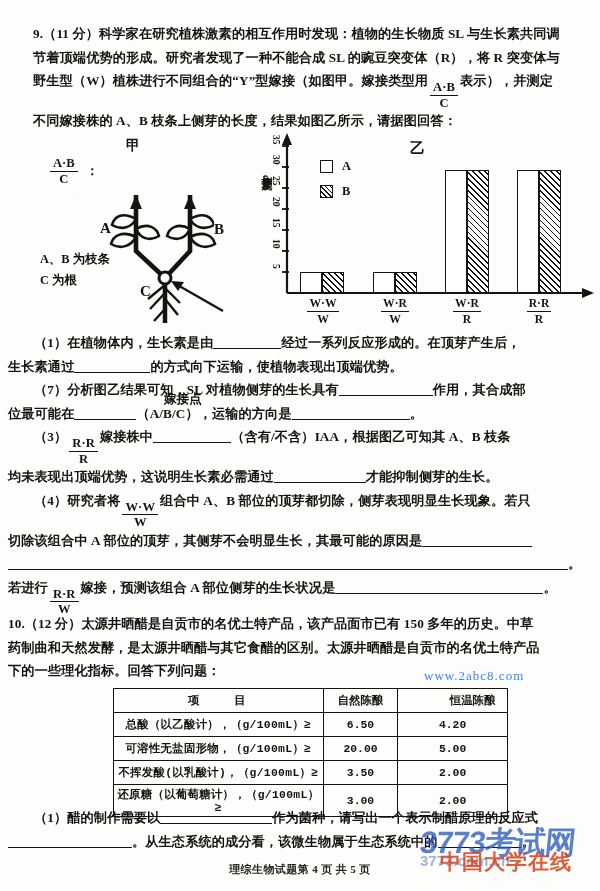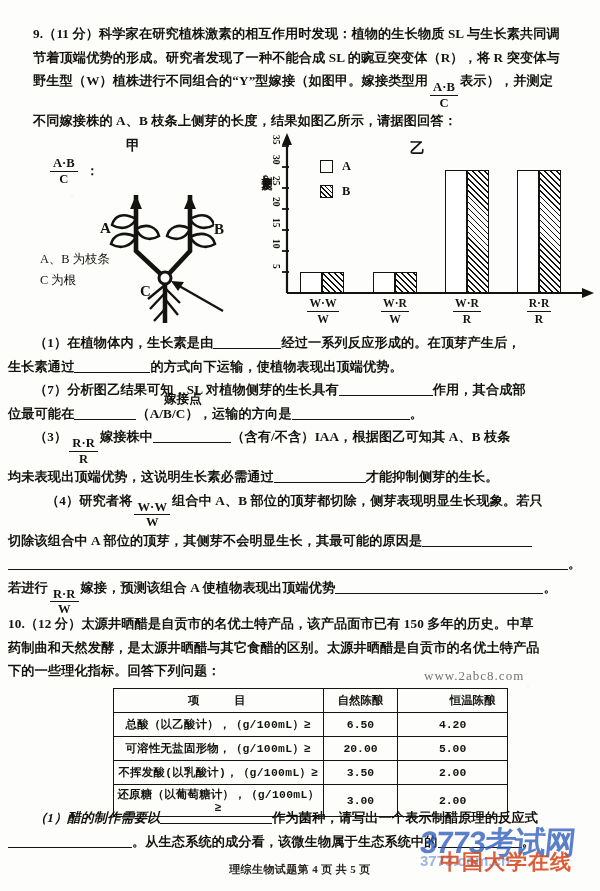--- a/index.html
+++ b/index.html
@@ -36,21 +36,21 @@
   .frac .den{padding:1px 3px 0;font-size:12.6px;}
 
   
   .figures{position:absolute;left:0;top:133px;width:600px;height:192px;}
 
   .fig-jia{position:absolute;left:18px;top:0;width:250px;height:192px;}
   .jia-title{position:absolute;left:108px;top:4px;font-size:14px;font-weight:700;}
   .jia-frac{position:absolute;left:30px;top:24px;font-size:13px;font-weight:700;
             display:flex;align-items:center;gap:6px;}
   .jia-note{position:absolute;left:22px;top:116px;font-size:12.4px;
-            font-weight:400;line-height:21px;}
+            font-weight:700;line-height:21px;}
   .graft-label{position:absolute;left:164px;top:258px;font-size:12.6px;font-weight:700;}
 
   
   .fig-yi{position:absolute;left:258px;top:0;width:342px;height:192px;}
   .yi-title{position:absolute;left:152px;top:6px;font-size:15px;font-weight:700;}
   .ylabel{position:absolute;left:2px;top:34px;width:14px;
           writing-mode:vertical-rl;font-size:11px;font-weight:700;letter-spacing:1px;}
   .ytick{position:absolute;font-size:9.5px;font-weight:700;
          writing-mode:vertical-rl;transform:none;}
   .plot{position:absolute;left:30px;top:8px;width:300px;height:152px;}
@@ -86,21 +86,21 @@
   .itemcell{text-align:center;letter-spacing:.3px;}
   .hdr-item{letter-spacing:14px;padding-left:14px;}
 
   .q10subs{position:absolute;left:8px;top:806px;width:583px;}
 
   .footer{position:absolute;left:0;top:862px;width:600px;text-align:center;
           font-size:11px;font-weight:700;letter-spacing:.4px;color:#2a2620;}
 
   
   .wm-2abc{position:absolute;left:424px;top:668px;font-size:13px;
-     color:#737373;font-family:"Liberation Serif",serif;letter-spacing:1px;}
+     color:#3b82f6;font-family:"Liberation Serif",serif;letter-spacing:1px;}
   .wm-blue{position:absolute;left:420px;top:822px;font-size:31px;font-weight:700;
      color:rgba(43,92,190,.78);letter-spacing:-1px;
      font-family:"Liberation Sans",sans-serif;transform:skewX(-6deg);}
   .wm-blue2{position:absolute;left:420px;top:852px;font-size:15px;font-weight:700;
      color:rgba(43,92,190,.45);font-family:Liberation Sans, sans-serif;}
   .wm-red{position:absolute;left:440px;top:848px;font-size:21px;font-weight:700;
      color:rgba(214,72,30,.88);letter-spacing:1px;
      font-family:"Liberation Sans",sans-serif;}
 </style>
 </head>
@@ -276,33 +276,33 @@
 
     <div>
       <span style="margin-left:26px;">（3）</span><span class="frac">
           <span class="num">R·R</span>
           <span class="den">R</span>
         </span><span>嫁接株中</span><span class="blank" style="width:78px;"></span><span>（含有/不含）IAA，根据图乙可知其 A、B 枝条</span><br>
       <span>均未表现出顶端优势，这说明生长素必需通过</span><span class="blank" style="width:92px;"></span><span>才能抑制侧芽的生长。</span>
     </div>
 
     <div>
-      <span style="margin-left:38px;">（4）研究者将</span><span class="frac">
+      <span style="margin-left:26px;">（4）研究者将</span><span class="frac">
           <span class="num">W·W</span>
           <span class="den">W</span>
         </span><span>组合中 A、B 部位的顶芽都切除，侧芽表现明显生长现象。若只</span><br>
       <span>切除该组合中 A 部位的顶芽，其侧芽不会明显生长，其最可能的原因是</span><span class="blank" style="width:110px;"></span><br>
       <span class="blank" style="width:560px;"></span><span>。</span>
     </div>
 
     <div>
       <span>若进行</span><span class="frac">
           <span class="num">R·R</span>
           <span class="den">W</span>
-        </span><span>嫁接，预测该组合 A 使植物表现出顶端优势</span><span class="blank" style="width:208px;"></span><span>。</span>
+        </span><span>嫁接，预测该组合 A 部位侧芽的生长状况是</span><span class="blank" style="width:208px;"></span><span>。</span>
     </div>
   </div>
 
   <div class="q10 para">
     <div class="ln">
       <span>10.</span><span>（12 分）</span><span>太源井晒醋是自贡市的名优土特产品，该产品面市已有 150 多年的历史。中草</span>
     </div>
     <div class="ln">
       <span>药制曲和天然发酵，是太源井晒醋与其它食醋的区别。太源井晒醋是自贡市的名优土特产品</span>
     </div>
@@ -340,21 +340,21 @@
           <td class="itemcell">还原糖（以葡萄糖计），（g/100mL）≥</td>
           <td>3.00</td>
           <td>2.00</td>
         </tr>
       </tbody>
     </table>
   </div>
 
   <div class="q10subs para">
     <div>
-      <span style="margin-left:26px;font-style:italic;">（1）醋的制作需要以</span><span class="blank" style="width:112px;"></span><span>作为菌种，请写出一个表示制醋原理的反应式</span><br>
+      <span style="margin-left:26px;">（1）醋的制作需要以</span><span class="blank" style="width:112px;"></span><span>作为菌种，请写出一个表示制醋原理的反应式</span><br>
       <span class="blank" style="width:124px;"></span><span>。从生态系统的成分看，该微生物属于生态系统中的</span><span class="blank" style="width:84px;"></span><span>。</span>
     </div>
   </div>
 
   <div class="wm-2abc">www.2abc8.com</div>
   <div class="wm-blue">3773考试网</div>
   <div class="wm-blue2">3773.com.cn</div>
   <div class="wm-red">中国大学在线</div>
 
   <div class="footer">理综生物试题第 4 页   共 5 页</div>

